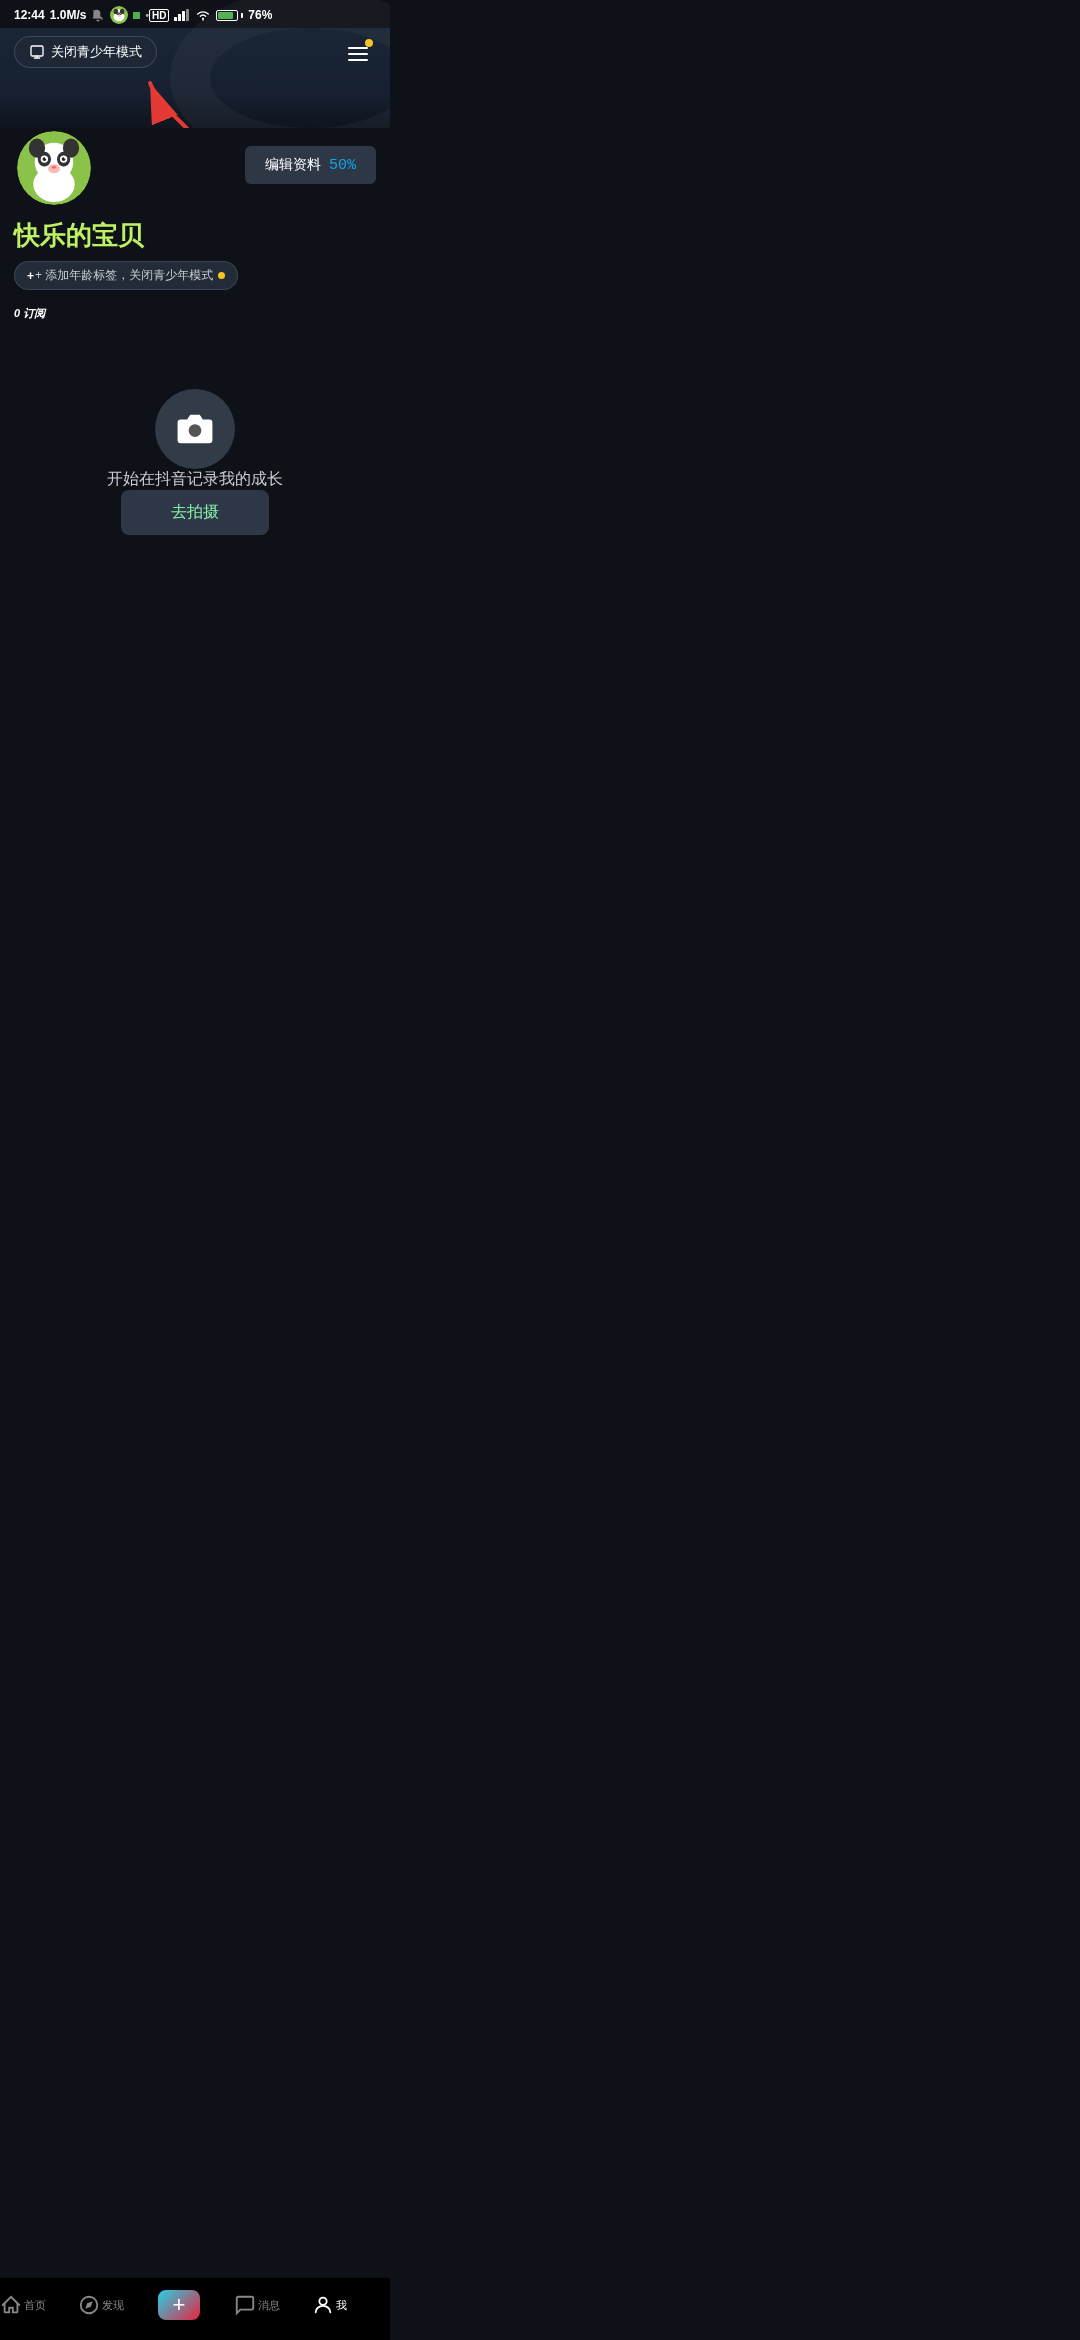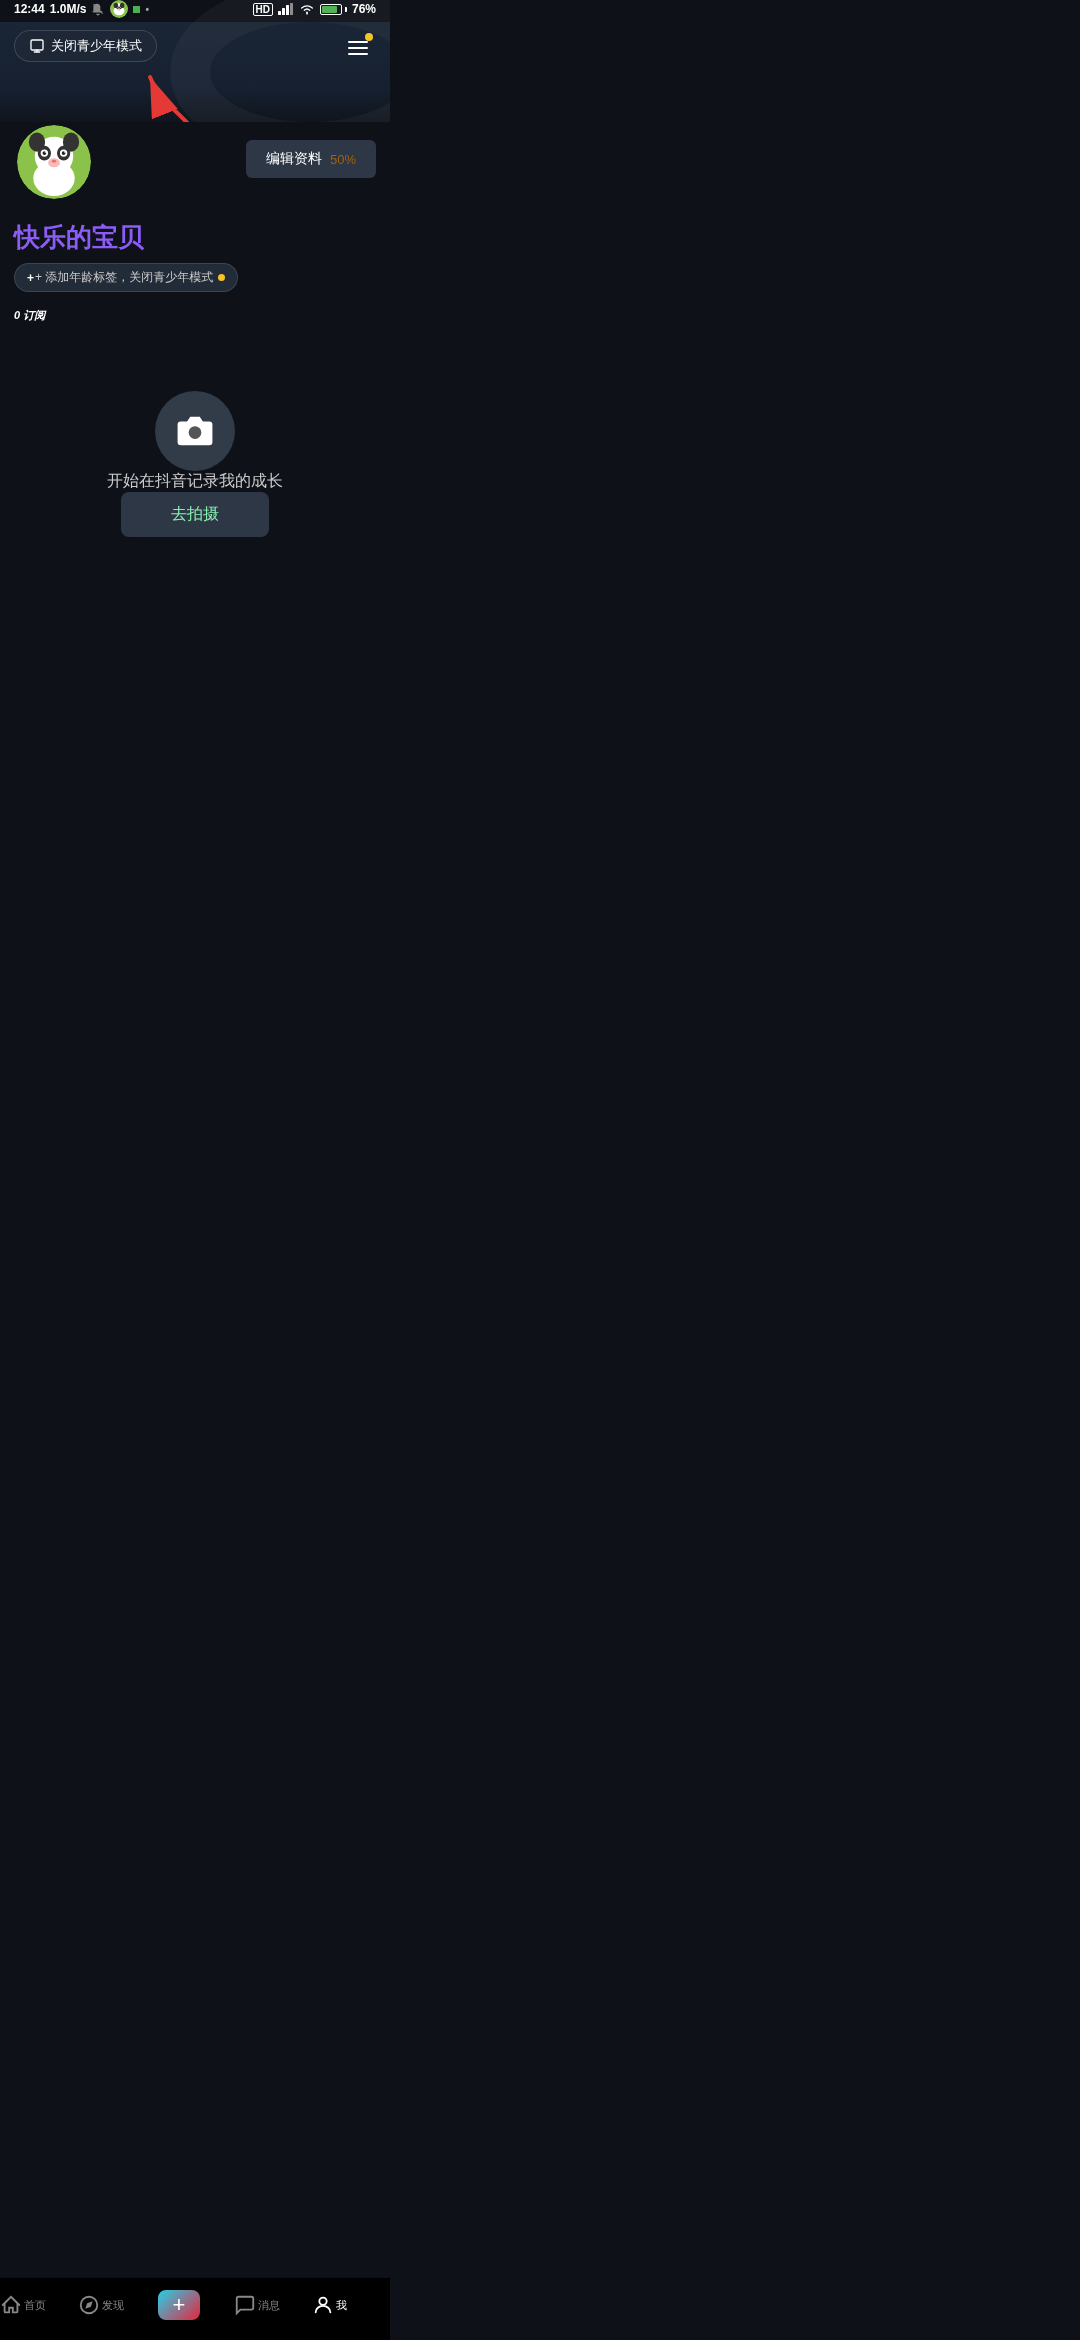--- a/index.html
+++ b/index.html
@@ -11,23 +11,22 @@
       background: #0e1117;
       font-family: -apple-system, 'PingFang SC', 'Helvetica Neue', sans-serif;
       color: #fff;
       overflow-x: hidden;
       position: relative;
     }
 
     
     .status-bar {
       display: flex;
-      justify-content: space-between;
-      align-items: center;
-      padding: 0 14px 4px;
+      align-items: center;
+      padding: 6px 14px 4px;
       background: #0e1117;
       font-size: 12px;
       font-weight: 600;
       color: #fff;
     }
     .status-left { display: flex; align-items: center; gap: 5px; }
     .status-right { display: flex; align-items: center; gap: 5px; }
     .battery-icon {
       display: inline-flex; align-items: center; gap: 2px;
     }
@@ -146,29 +145,30 @@
       border-radius: 6px;
       padding: 10px 20px;
       color: #fff;
       font-size: 14px;
       display: flex;
       align-items: center;
       gap: 8px;
       cursor: pointer;
     }
     .edit-profile-btn .percent {
-      color: #a16207;
-      font-size: 13px;
+      color: #0ea5e9;
+      font-size: 15px;
+      font-family: Liberation Mono, monospace;
     }
 
     .username {
-      margin-top: 18px;
+      margin-top: 10px;
       font-size: 26px;
       font-weight: 700;
-      color: #8b5cf6;
+      color: #bef264;
     }
 
     .age-tag-btn {
       display: inline-flex;
       align-items: center;
       gap: 5px;
       margin-top: 8px;
       background: rgba(40,50,65,0.8);
       border: 1px solid rgba(255,255,255,0.12);
       border-radius: 20px;

